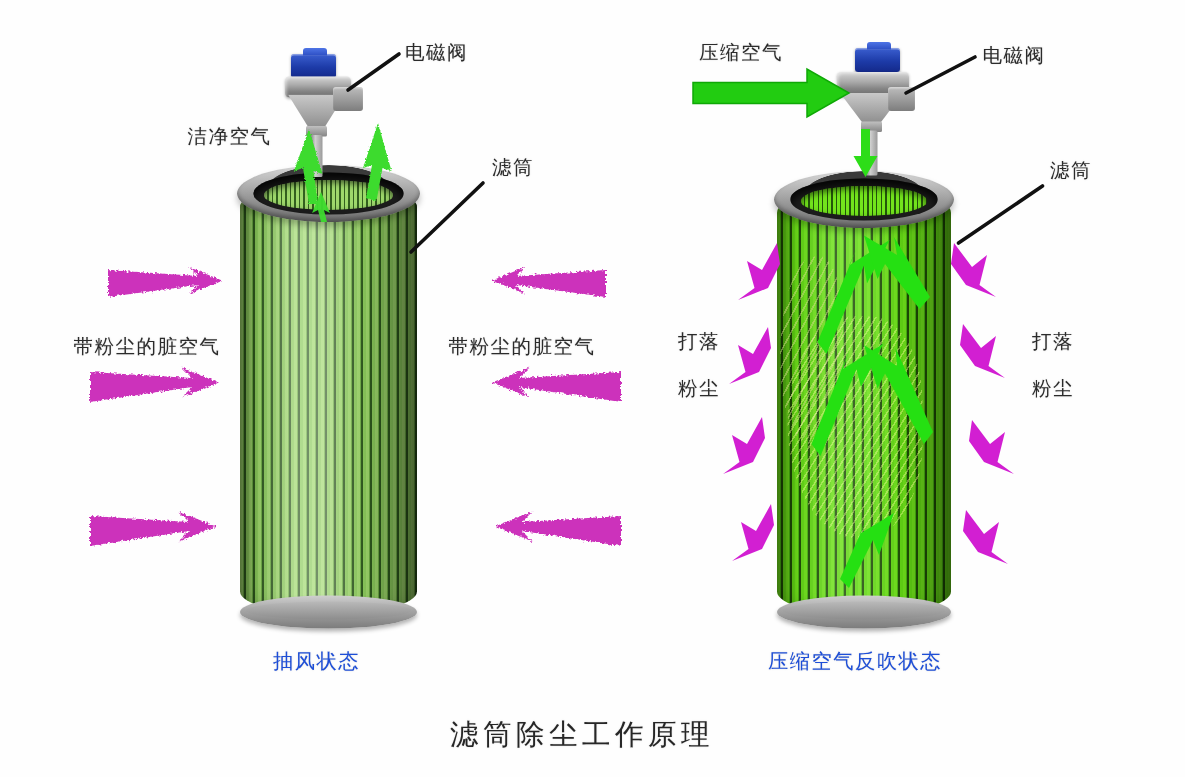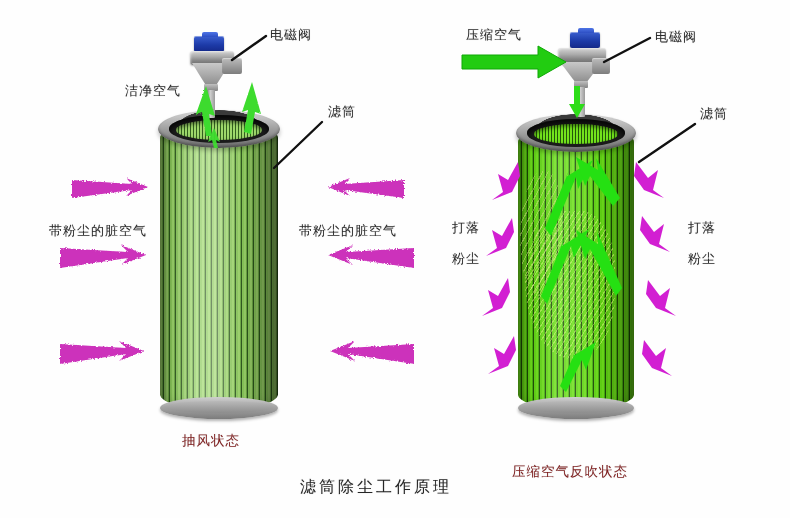--- a/index.html
+++ b/index.html
@@ -18,23 +18,23 @@
   .lbl{
     position:absolute;
     font-family:"DejaVu Sans","Liberation Sans",sans-serif;
     font-weight:normal;
     color:#2b2b2b;
     white-space:nowrap;
     letter-spacing:1px;
     text-shadow:0 0 1px rgba(120,120,120,.35);
   }
   .lbl.sm{font-size:13px;}
-  .lbl.state{font-size:13.5px;color:#7f1d1d;}
+  .lbl.state{font-size:13.5px;color:#1d4ed8;}
   .lbl.title{
-    font-size:16px;letter-spacing:3px;color:#262626;
+    font-size:19px;letter-spacing:3px;color:#262626;
   }
 
   
   .cart{position:absolute;}
   .body{
     position:absolute;left:0;top:0;
     width:100%;height:100%;
     border-radius:50% / 5.5%;
     overflow:hidden;
     background:
@@ -309,17 +309,17 @@
   <div class="lbl sm" style="left:655px;top:28px;">电磁阀</div>
 
   <div class="lbl sm" style="left:700px;top:105px;">滤筒</div>
 
   <div class="lbl sm" style="left:452px;top:219px;">打落</div>
   <div class="lbl sm" style="left:452px;top:250px;">粉尘</div>
 
   <div class="lbl sm" style="left:688px;top:219px;">打落</div>
   <div class="lbl sm" style="left:688px;top:250px;">粉尘</div>
 
-  <div class="lbl state" style="left:512px;top:432px;margin-top:31px;">压缩空气反吹状态</div>
+  <div class="lbl state" style="left:512px;top:432px;">压缩空气反吹状态</div>
 
   <div class="lbl title" style="left:300px;top:477px;">滤筒除尘工作原理</div>
 
 </div>
 
 </body></html>

